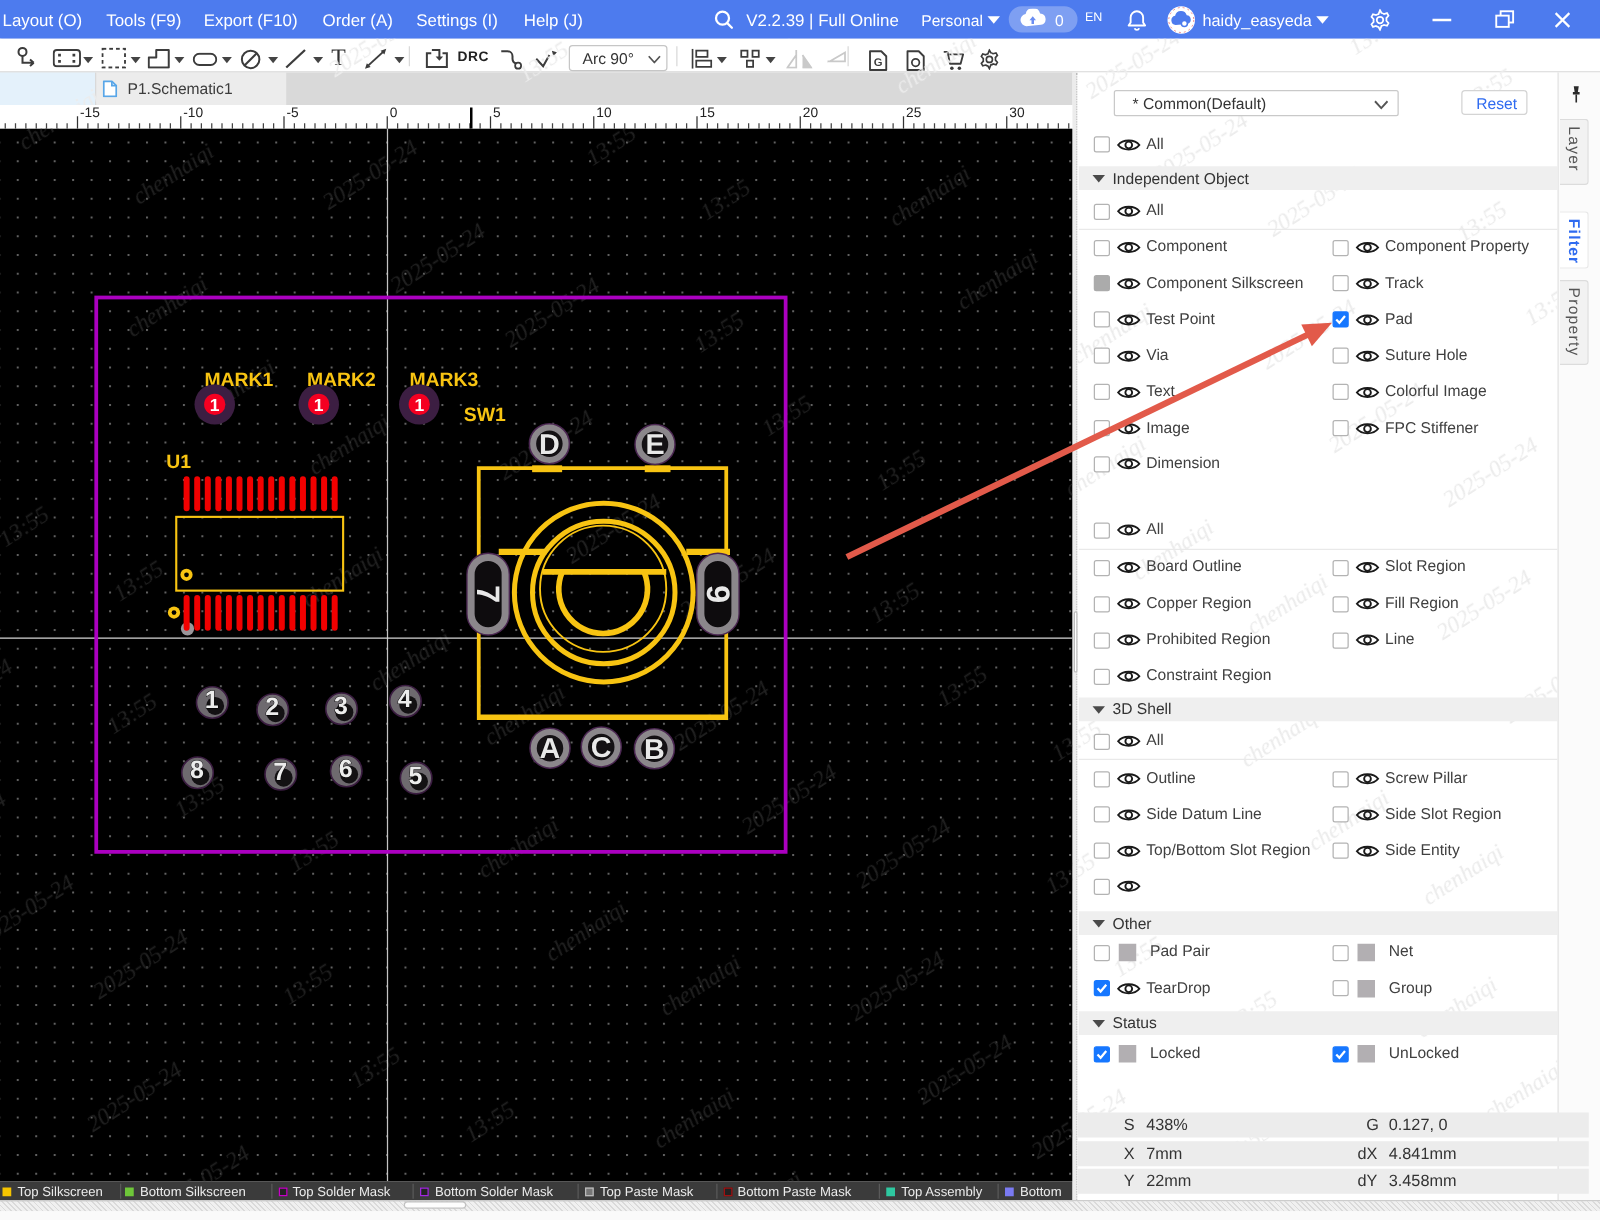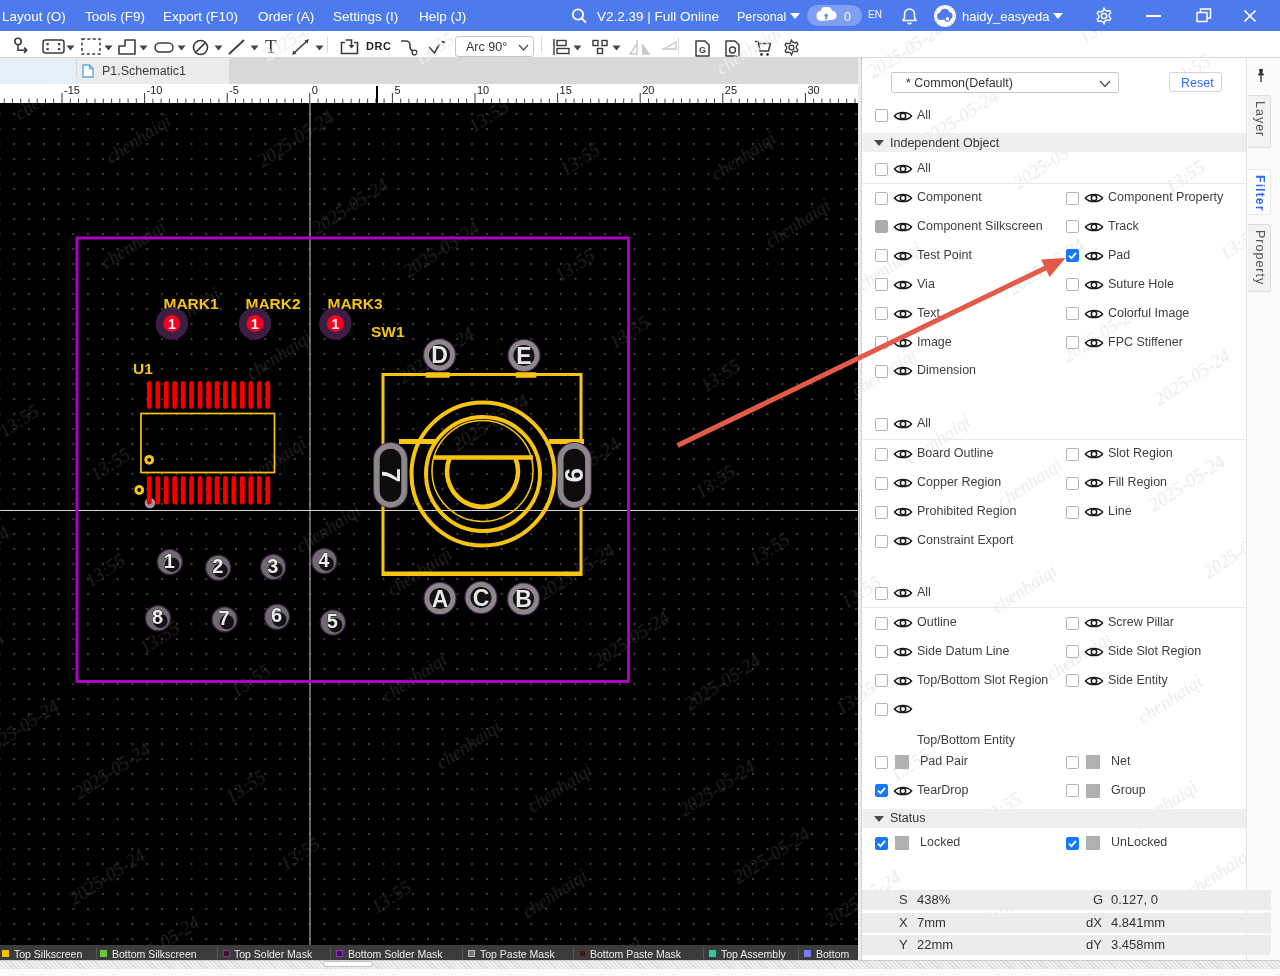--- a/index.html
+++ b/index.html
@@ -711,21 +711,25 @@
 <svg class="abs" style="left:1084px;top:505px" width="20" height="14" viewBox="0 0 20 14">
 <path d="M1.5,7 C5.2,2.2 14.8,2.2 18.5,7 C14.8,11.8 5.2,11.8 1.5,7 Z" fill="none" stroke="#1a1a1a" stroke-width="1.5"></path>
 <circle cx="10" cy="7" r="2.7" fill="none" stroke="#1a1a1a" stroke-width="1.5"></circle>
     </svg>
 <div class="lbl" style="left:1108px;top:504.0px">Line</div>
 <div class="cb" style="left:875px;top:534.5px"></div>
 <svg class="abs" style="left:893px;top:534px" width="20" height="14" viewBox="0 0 20 14">
 <path d="M1.5,7 C5.2,2.2 14.8,2.2 18.5,7 C14.8,11.8 5.2,11.8 1.5,7 Z" fill="none" stroke="#1a1a1a" stroke-width="1.5"></path>
 <circle cx="10" cy="7" r="2.7" fill="none" stroke="#1a1a1a" stroke-width="1.5"></circle>
     </svg>
-<div class="lbl" style="left:917px;top:533.0px">Constraint Export</div>
+<div class="lbl" style="left:917px;top:533.0px">Constraint Region</div>
+<div class="hdr" style="top:557.5px">
+      <div class="tri"></div>
+      <div class="ht">3D Shell</div>
+    </div>
 <div class="cb" style="left:875px;top:586.5px"></div>
 <svg class="abs" style="left:893px;top:586px" width="20" height="14" viewBox="0 0 20 14">
 <path d="M1.5,7 C5.2,2.2 14.8,2.2 18.5,7 C14.8,11.8 5.2,11.8 1.5,7 Z" fill="none" stroke="#1a1a1a" stroke-width="1.5"></path>
 <circle cx="10" cy="7" r="2.7" fill="none" stroke="#1a1a1a" stroke-width="1.5"></circle>
     </svg>
 <div class="lbl" style="left:917px;top:585.0px">All</div>
 <div class="sepline" style="top:607px"></div>
 <div class="cb" style="left:875px;top:616.5px"></div>
 <svg class="abs" style="left:893px;top:616px" width="20" height="14" viewBox="0 0 20 14">
 <path d="M1.5,7 C5.2,2.2 14.8,2.2 18.5,7 C14.8,11.8 5.2,11.8 1.5,7 Z" fill="none" stroke="#1a1a1a" stroke-width="1.5"></path>
@@ -761,20 +765,24 @@
 <path d="M1.5,7 C5.2,2.2 14.8,2.2 18.5,7 C14.8,11.8 5.2,11.8 1.5,7 Z" fill="none" stroke="#1a1a1a" stroke-width="1.5"></path>
 <circle cx="10" cy="7" r="2.7" fill="none" stroke="#1a1a1a" stroke-width="1.5"></circle>
     </svg>
 <div class="lbl" style="left:1108px;top:672.6px">Side Entity</div>
 <div class="cb" style="left:875px;top:702.9px"></div>
 <svg class="abs" style="left:893px;top:702.3999999999999px" width="20" height="14" viewBox="0 0 20 14">
 <path d="M1.5,7 C5.2,2.2 14.8,2.2 18.5,7 C14.8,11.8 5.2,11.8 1.5,7 Z" fill="none" stroke="#1a1a1a" stroke-width="1.5"></path>
 <circle cx="10" cy="7" r="2.7" fill="none" stroke="#1a1a1a" stroke-width="1.5"></circle>
     </svg>
 <div class="lbl" style="left:917px;top:733px">Top/Bottom Entity</div>
+<div class="hdr" style="top:729px">
+      <div class="tri"></div>
+      <div class="ht">Other</div>
+    </div>
 <div class="cb" style="left:875px;top:755.5px"></div>
 <div class="graysq" style="left:895px;top:755.0px"></div>
 <div class="lbl" style="left:920px;top:754.0px">Pad Pair</div>
 <div class="cb" style="left:1066px;top:755.5px"></div>
 <div class="graysq" style="left:1086px;top:755.0px"></div>
 <div class="lbl" style="left:1111px;top:754.0px">Net</div>
 <div class="cb on" style="left:875px;top:784.0px">
       <svg width="13" height="13" viewBox="0 0 13 13" style="position:absolute;left:-1px;top:-1px">
         <path d="M3,6.6 L5.5,9.2 L10,3.8" fill="none" stroke="#fff" stroke-width="1.8"></path>
       </svg>

